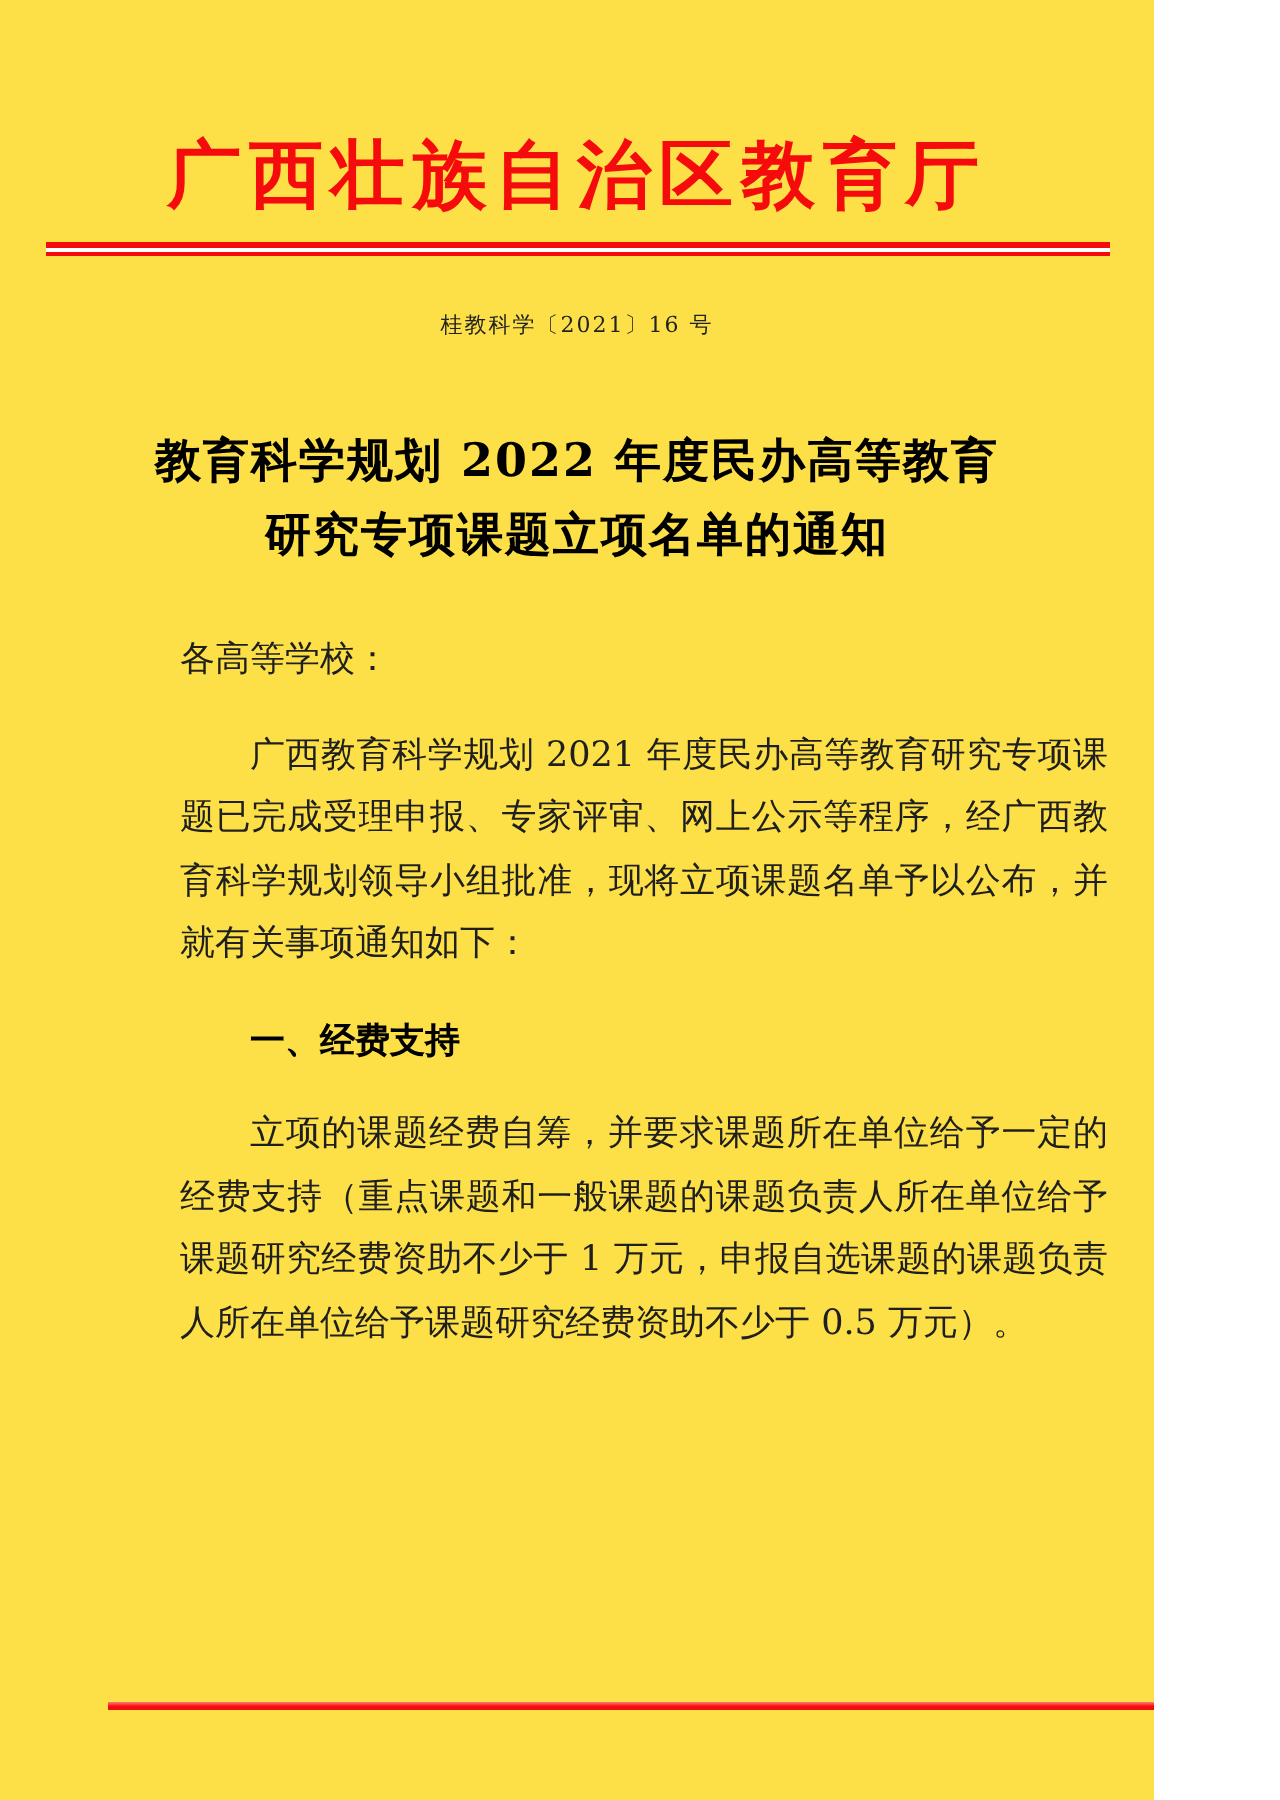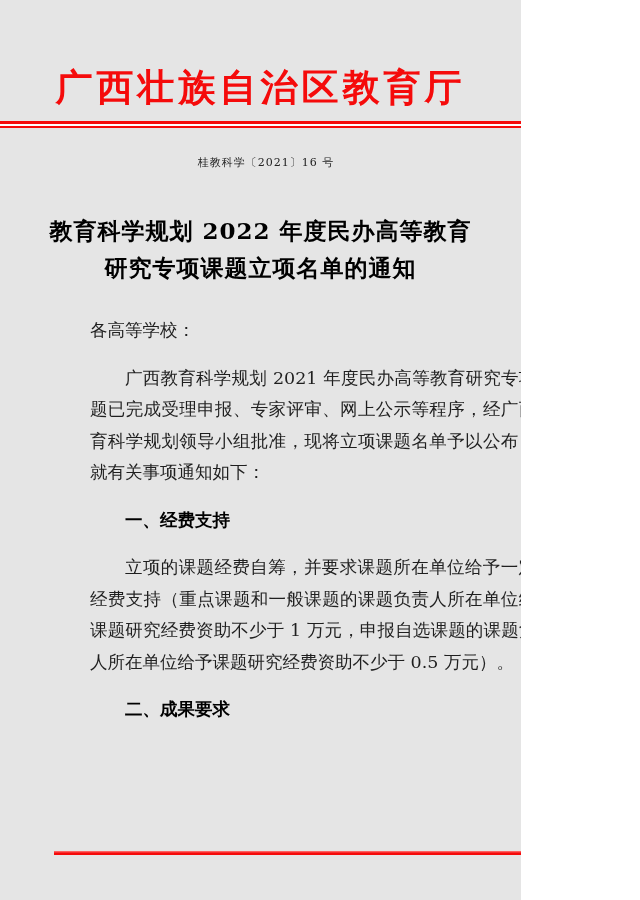--- a/index.html
+++ b/index.html
@@ -2,23 +2,23 @@
 <html><head>
 <meta charset="utf-8">
 <style>
   html, body {
     margin: 0;
     padding: 0;
     background: #ffffff;
   }
   .page {
     position: relative;
-    width: 521px;
+    width: 577px;
     height: 900px;
-    background: #e5e5e5;
+    background: #fde047;
     overflow: hidden;
     color: #1a1a1a;
     font-family: "DejaVu Serif", serif;
   }
   
   .agency-name {
     margin: 0;
     padding-top: 66px;
     text-align: center;
     color: #f50b0b;
@@ -105,18 +105,17 @@
   <h2 class="doc-title">
     <div>教育科学规划 2022 年度民办高等教育</div>
     <div>研究专项课题立项名单的通知</div>
   </h2>
 
   <div class="body-text">
     <p>各高等学校：</p>
     <p class="para-indent">广西教育科学规划 2021 年度民办高等教育研究专项课题已完成受理申报、专家评审、网上公示等程序，经广西教育科学规划领导小组批准，现将立项课题名单予以公布，并就有关事项通知如下：</p>
     <p class="section-heading">一、经费支持</p>
     <p class="para-indent">立项的课题经费自筹，并要求课题所在单位给予一定的经费支持（重点课题和一般课题的课题负责人所在单位给予课题研究经费资助不少于 1 万元，申报自选课题的课题负责人所在单位给予课题研究经费资助不少于 0.5 万元）。</p>
-    <p class="section-heading">二、成果要求</p>
   </div>
 
   <div class="footer-rule"></div>
 
 </div>
 
 </body></html>

